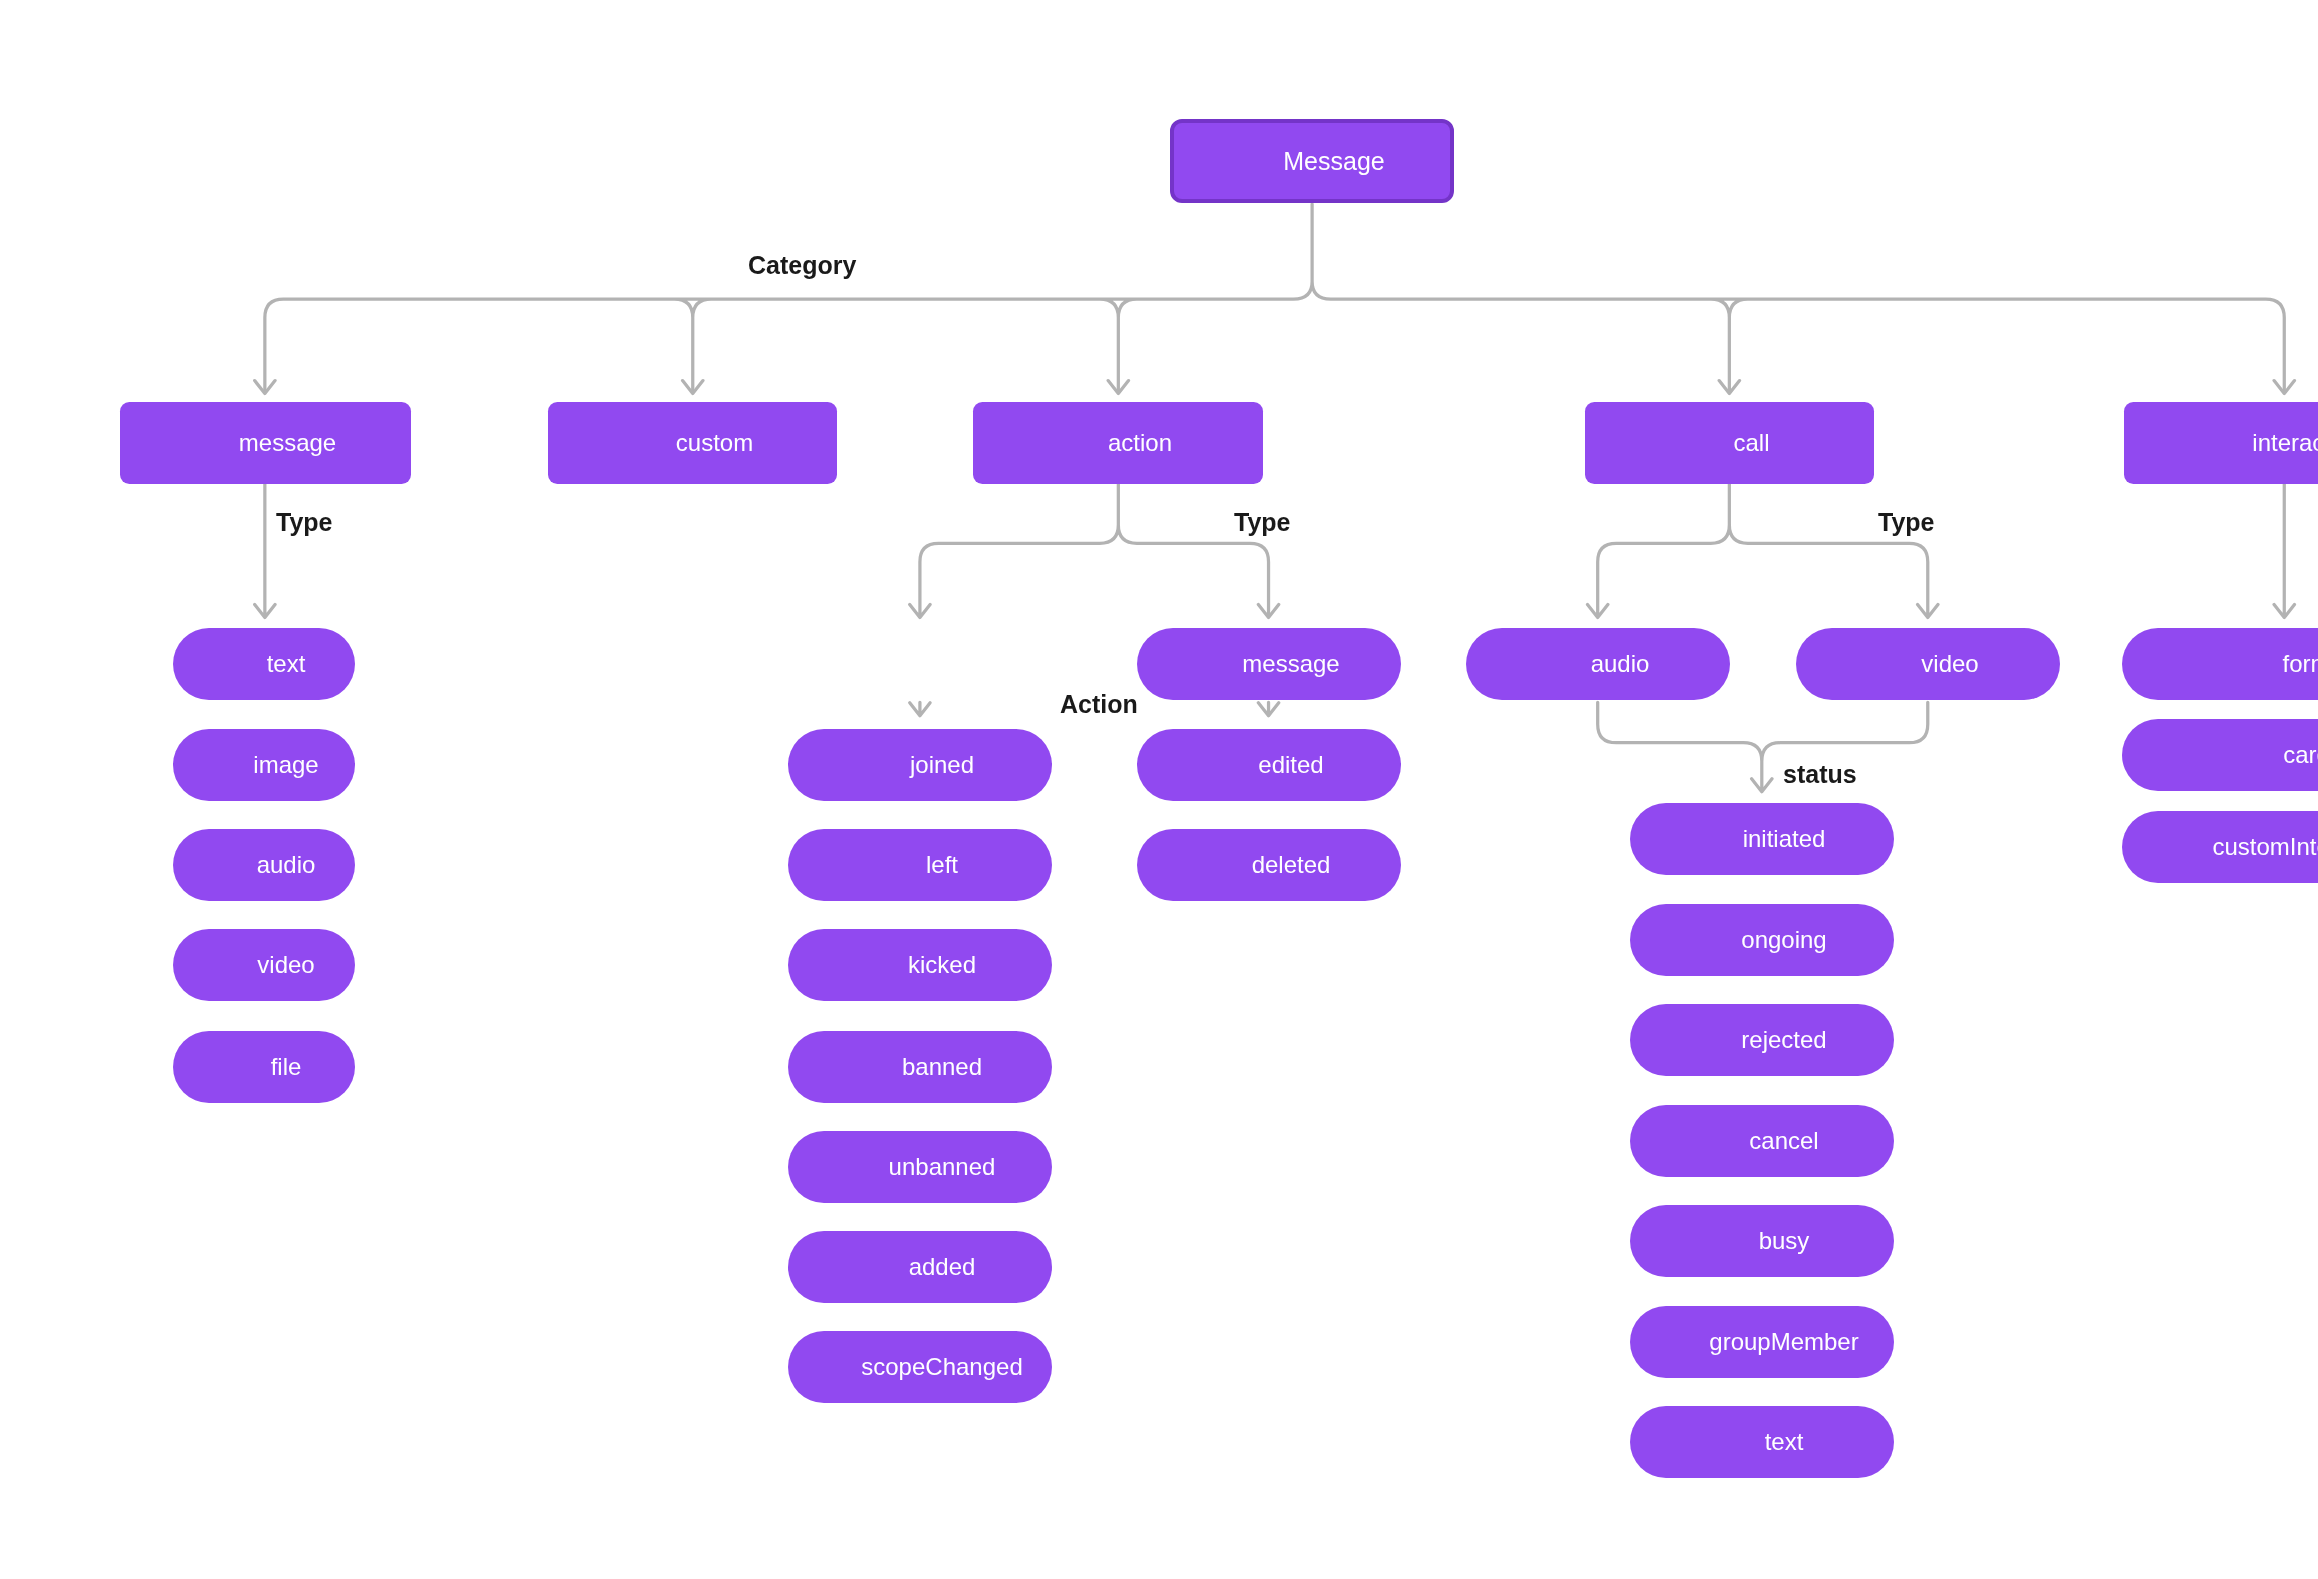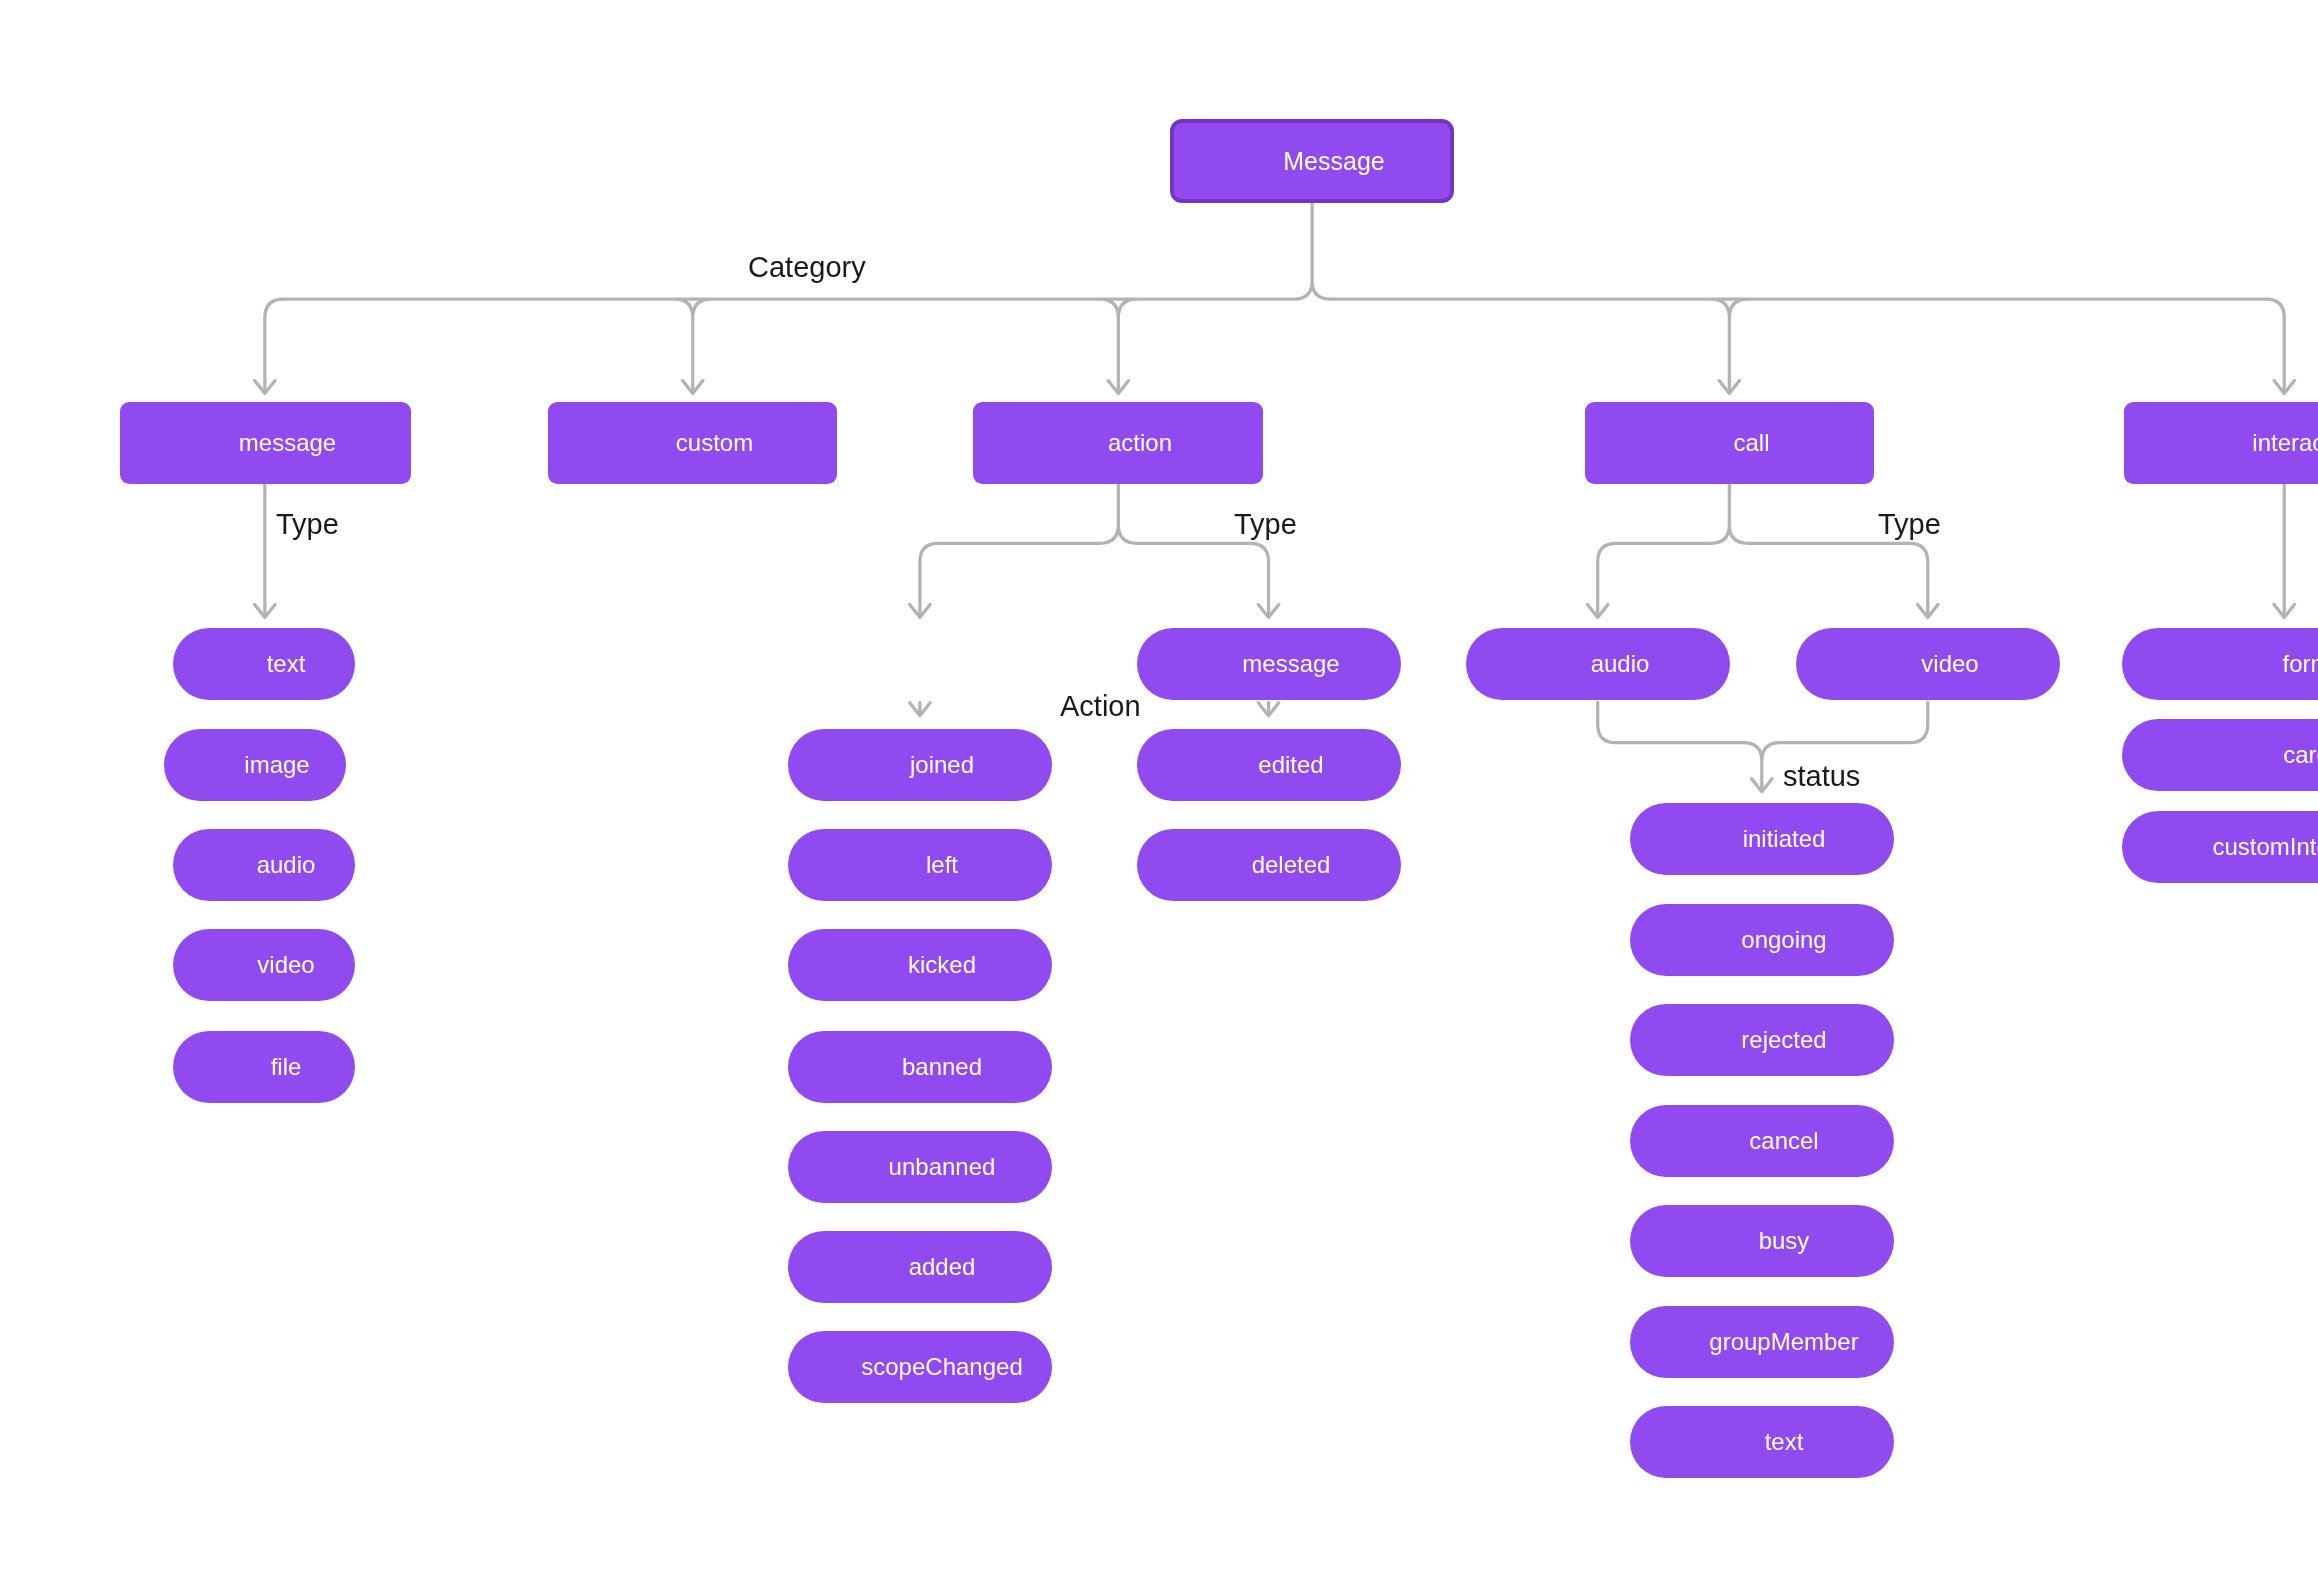--- a/index.html
+++ b/index.html
@@ -41,22 +41,22 @@
   .pill { height: 72px; border-radius: 36px; }
   .root {
     height: 84px;
     border-radius: 12px;
     border: 4.6px solid var(--root-stroke, #7434C8);
     font-size: 25px;
   }
   .edge-label {
     position: absolute;
     color: var(--label-text, #1A1A1A);
-    font-size: 29px;
-    font-weight: 400;
+    font-size: 25px;
+    font-weight: 700;
     line-height: 1.15;
     white-space: nowrap;
   }
 </style>
 </head>
 <body>
 
 <div class="canvas">
 
   <svg class="edges" viewBox="0 0 5474 3406" aria-hidden="true">
@@ -102,21 +102,21 @@
   <div class="edge-label" style="left:1060px;top:690px">Action</div>
   <div class="edge-label" style="left:1783px;top:760px">status</div>
 
   <div class="node rect" style="left:120px;top:402px;width:291px">message</div>
   <div class="node rect" style="left:548px;top:402px;width:289px">custom</div>
   <div class="node rect" style="left:973px;top:402px;width:290px">action</div>
   <div class="node rect" style="left:1585px;top:402px;width:289px">call</div>
   <div class="node rect" style="left:2124px;top:402px;width:322px">interactive</div>
 
   <div class="node pill" style="left:173px;top:628px;width:182px">text</div>
-  <div class="node pill" style="left:164px;top:729px;width:182px">image</div>
+  <div class="node pill" style="left:173px;top:729px;width:182px">image</div>
   <div class="node pill" style="left:173px;top:829px;width:182px">audio</div>
   <div class="node pill" style="left:173px;top:929px;width:182px">video</div>
   <div class="node pill" style="left:173px;top:1031px;width:182px">file</div>
 
   <div class="node pill" style="left:1137px;top:628px;width:264px">message</div>
 
   <div class="node pill" style="left:788px;top:729px;width:264px">joined</div>
   <div class="node pill" style="left:788px;top:829px;width:264px">left</div>
   <div class="node pill" style="left:788px;top:929px;width:264px">kicked</div>
   <div class="node pill" style="left:788px;top:1031px;width:264px">banned</div>

